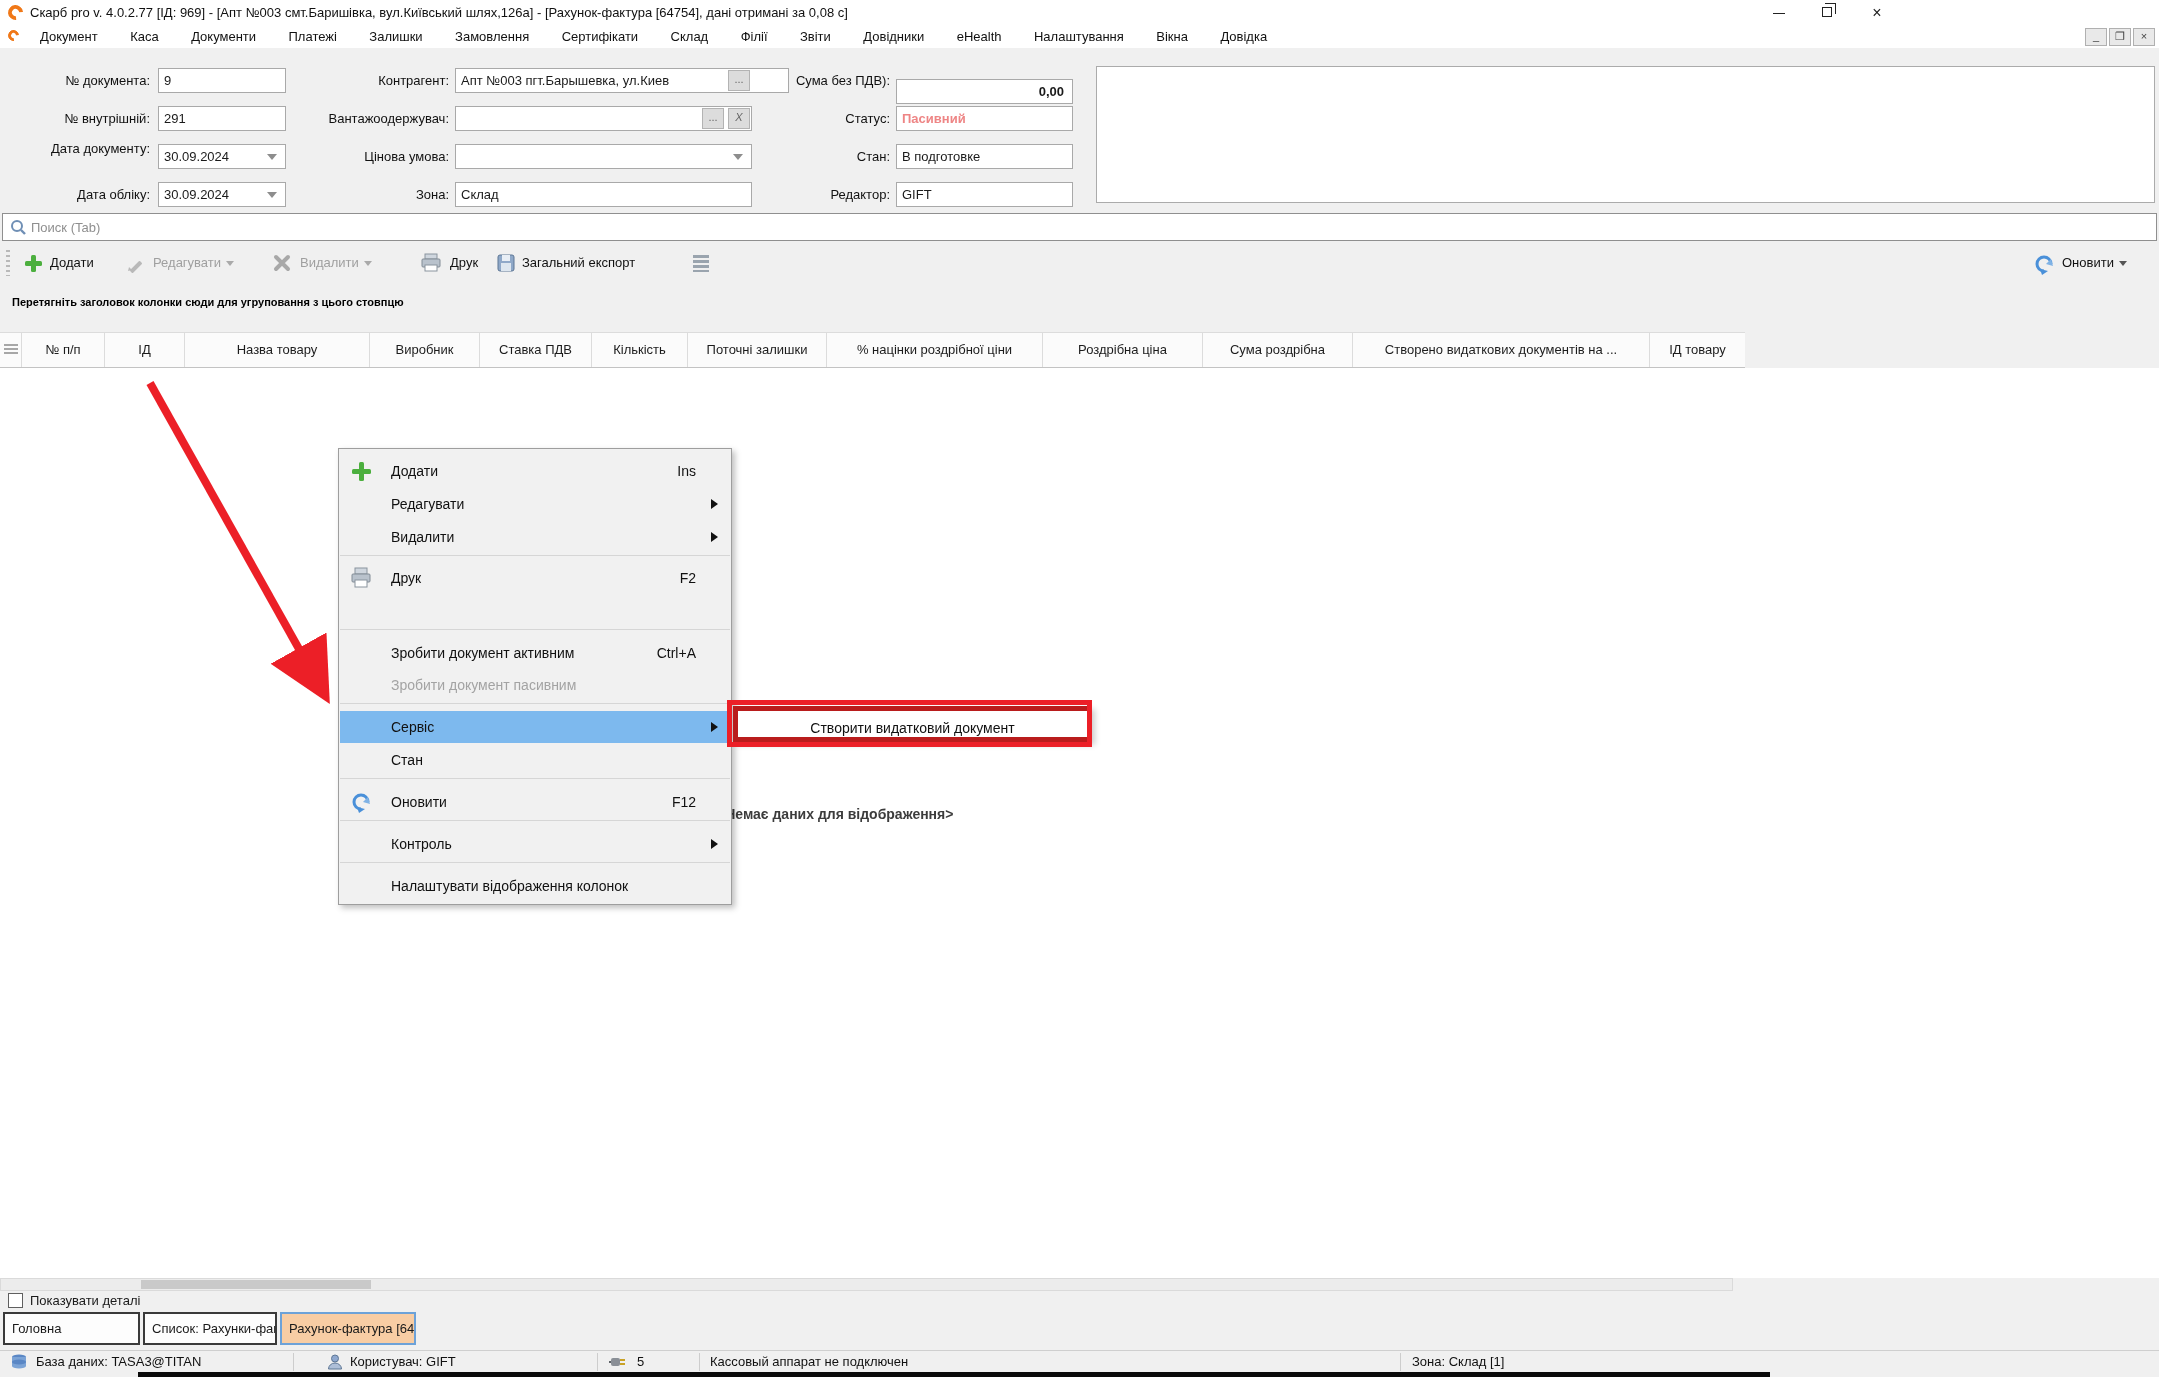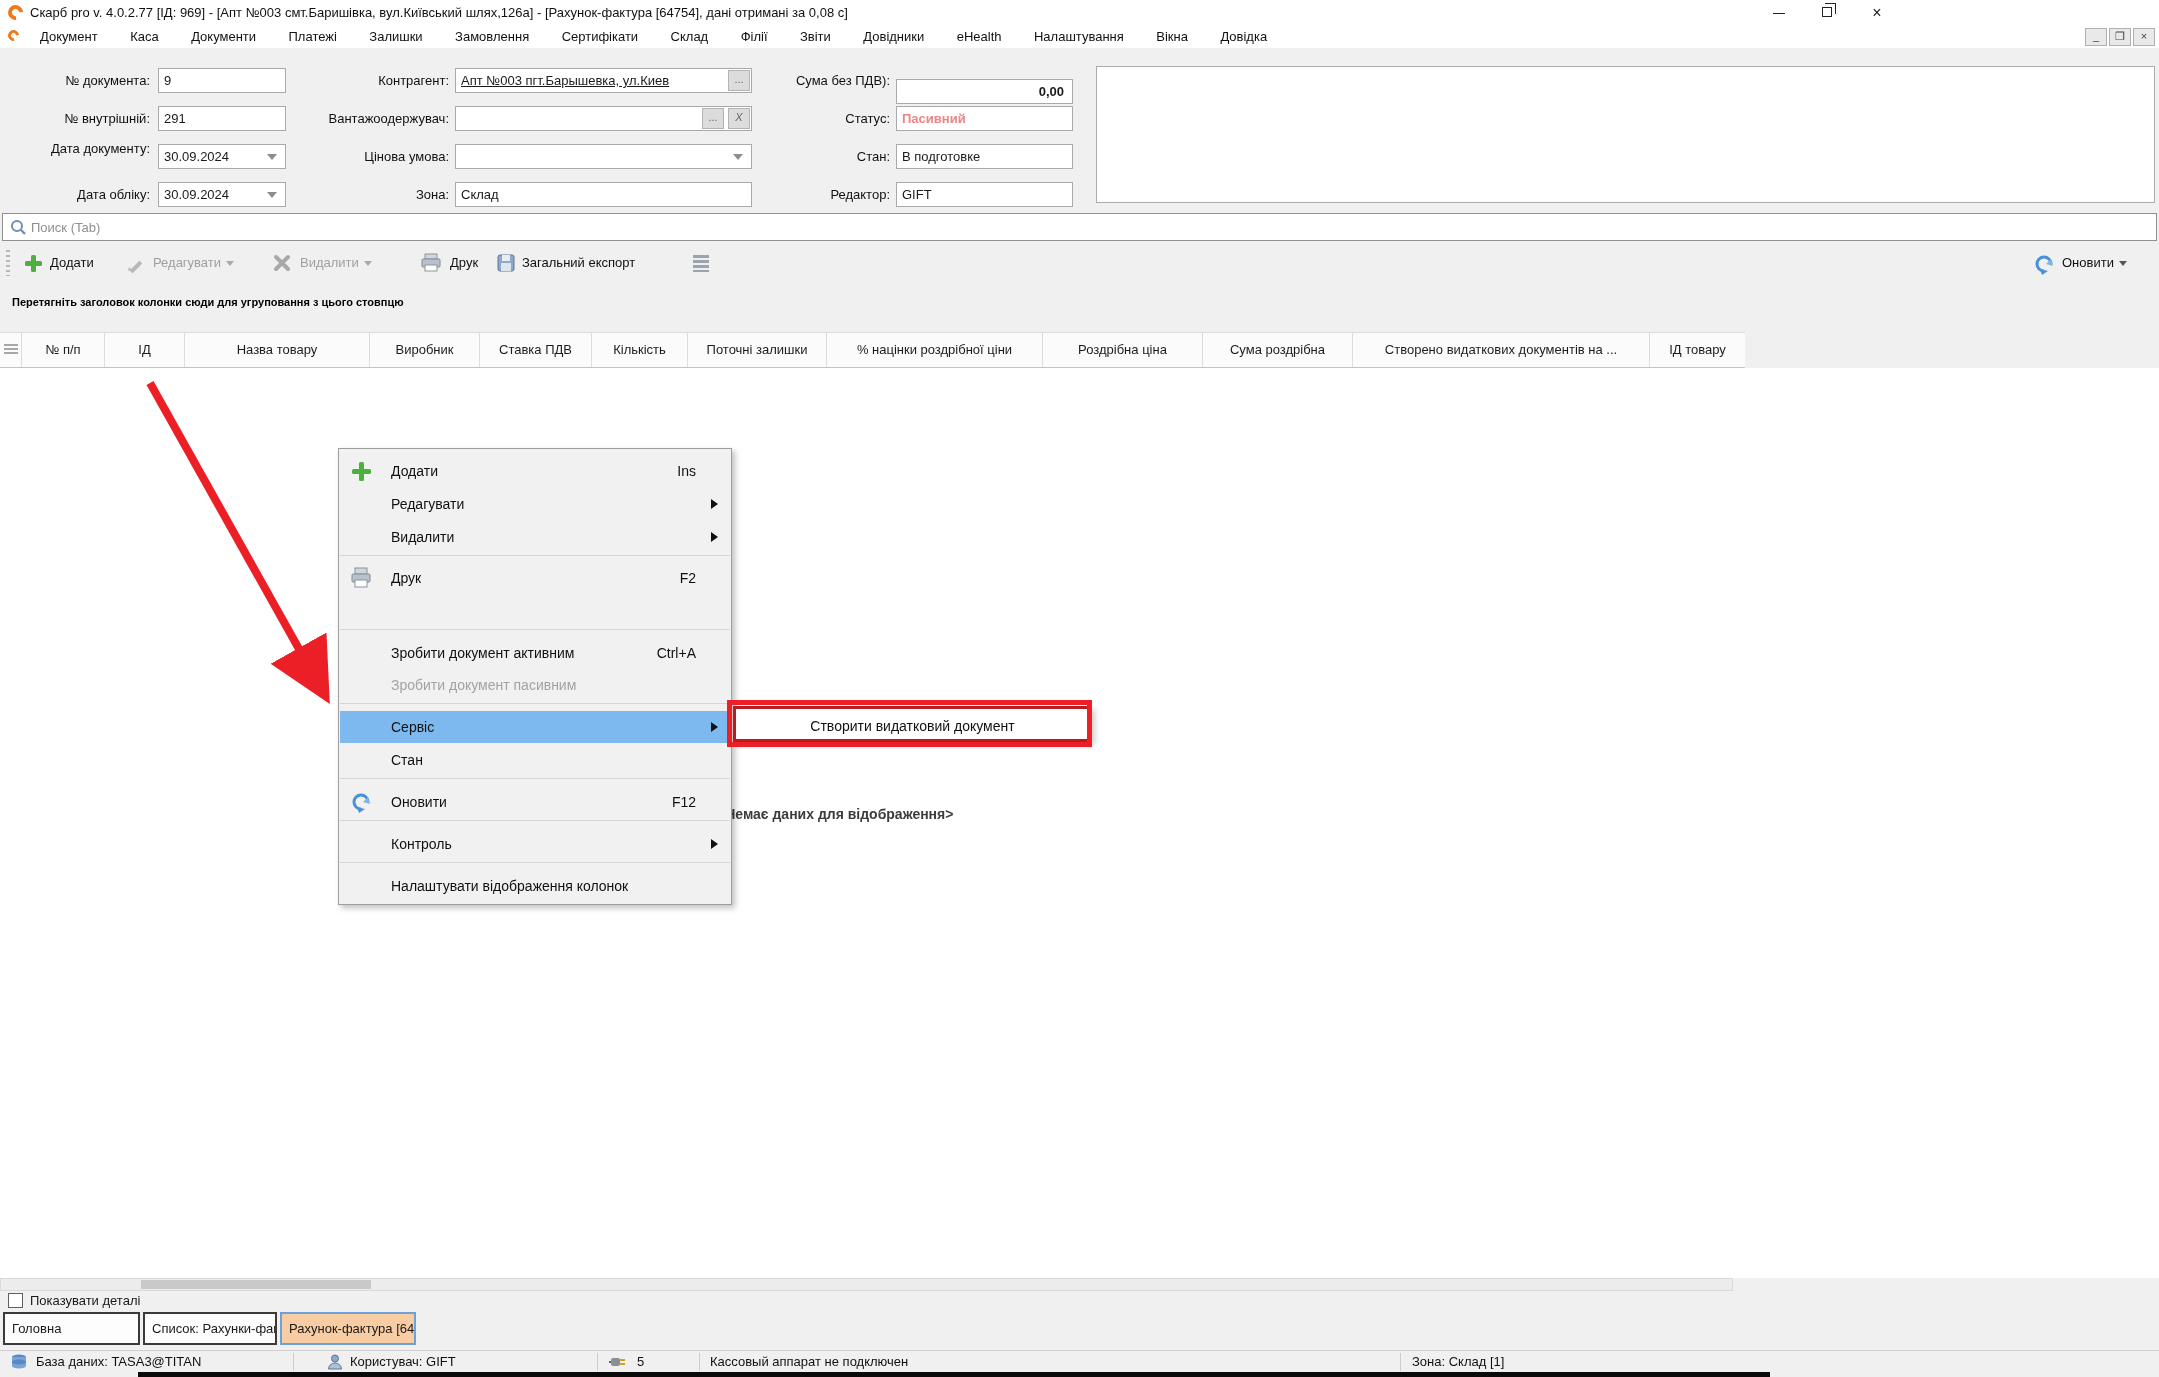--- a/index.html
+++ b/index.html
@@ -63,21 +63,21 @@
   .mi { position:absolute; left:1px; width:390px; height:32px; font-size:14px; line-height:32px; color:#111; }
   .mi .mi-label { position:absolute; left:51px; }
   .mi .mi-short { position:absolute; right:34px; }
   .mi .mi-arrow { position:absolute; right:12px; top:11px; width:0; height:0; border-top:5px solid transparent; border-bottom:5px solid transparent; border-left:7px solid #111; }
   .mi.disabled { color:#a3a3a3; }
   .mi.hl { background:#7db9ee; }
   .msep { position:absolute; left:1px; width:390px; height:0; border-top:1px solid #d6d6d6; }
   .mi-icon { position:absolute; left:10px; top:5px; width:22px; height:22px; }
 
   
-  #submenu { position:absolute; left:733px; top:706px; width:359px; height:36px; background:#ffffff; border:3px solid #b91c1c; box-shadow:3px 3px 6px rgba(0,0,0,.2); z-index:11; font-size:14px; line-height:34px; text-align:center; color:#111; }
+  #submenu { position:absolute; left:733px; top:706px; width:359px; height:36px; background:#ffffff; border:5px solid #b91c1c; box-shadow:3px 3px 6px rgba(0,0,0,.2); z-index:11; font-size:14px; line-height:34px; text-align:center; color:#111; }
   #red-rect { position:absolute; left:727px; top:700px; width:365px; height:47px; border:5px solid #ec1f27; z-index:20; }
   #arrow-svg { position:absolute; left:0; top:0; width:2159px; height:1377px; z-index:21; pointer-events:none; }
 
   
   #details-row { position:absolute; left:0; top:1291px; width:2159px; height:20px; background:#f0f0f0; }
   #details-check { position:absolute; left:8px; top:2px; width:15px; height:15px; background:#fff; border:1px solid #5f5f5f; }
   #details-label { position:absolute; left:30px; top:1px; font-size:13px; line-height:18px; }
   .tab { position:absolute; top:1312px; height:33px; background:#fdfdfd; border:2px solid #3a3a3a; font-size:13px; line-height:29px; padding-left:7px; white-space:nowrap; overflow:hidden; }
   .tab.active { background:#f8cda4; border:2px solid #6da2d8; }
   #statusbar { position:absolute; left:0; top:1350px; width:2159px; height:22px; background:#f0f0f0; border-top:1px solid #cfcfcf; font-size:13px; }
@@ -131,21 +131,21 @@
     <span class="lbl" style="left:10px; top:20px; width:140px;">№ документа:</span>
     <div class="fld" style="left:158px; top:20px; width:128px;">9</div>
     <span class="lbl" style="left:10px; top:58px; width:140px;">№ внутрішній:</span>
     <div class="fld" style="left:158px; top:58px; width:128px;">291</div>
     <span class="lbl" style="left:10px; top:88px; width:140px;">Дата документу:</span>
     <div class="fld" style="left:158px; top:96px; width:128px;"><span>30.09.2024</span><span class="chev" style="left:108px; top:9px;"></span></div>
     <span class="lbl" style="left:10px; top:134px; width:140px;">Дата обліку:</span>
     <div class="fld" style="left:158px; top:134px; width:128px;"><span>30.09.2024</span><span class="chev" style="left:108px; top:9px;"></span></div>
 
     <span class="lbl" style="left:260px; top:20px; width:189px;">Контрагент:</span>
-    <div class="fld" style="left:455px; top:20px; width:297px; padding-right:20px;text-decoration:underline;"><span>Апт №003 пгт.Барышевка, ул.Киев</span><span class="btn3" style="left:272px;">...</span></div>
+    <div class="fld" style="left:455px; top:20px; width:334px; padding-right:20px;"><span>Апт №003 пгт.Барышевка, ул.Киев</span><span class="btn3" style="left:272px;">...</span></div>
     <span class="lbl" style="left:260px; top:58px; width:189px;">Вантажоодержувач:</span>
     <div class="fld" style="left:455px; top:58px; width:297px;"><span></span><span class="btn3" style="left:246px;">...</span><span class="btn3" style="left:272px; font-style:italic;">X</span></div>
     <span class="lbl" style="left:260px; top:96px; width:189px;">Цінова умова:</span>
     <div class="fld" style="left:455px; top:96px; width:297px;"><span></span><span class="chev" style="left:277px; top:9px;"></span></div>
     <span class="lbl" style="left:260px; top:134px; width:189px;">Зона:</span>
     <div class="fld" style="left:455px; top:134px; width:297px;">Склад</div>
 
     <span class="lbl" style="left:700px; top:20px; width:190px;">Сума без ПДВ):</span>
     <div class="fld val-bold-right" style="left:896px; top:20px; width:177px;">0,00</div>
     <span class="lbl" style="left:700px; top:58px; width:190px;">Статус:</span>

